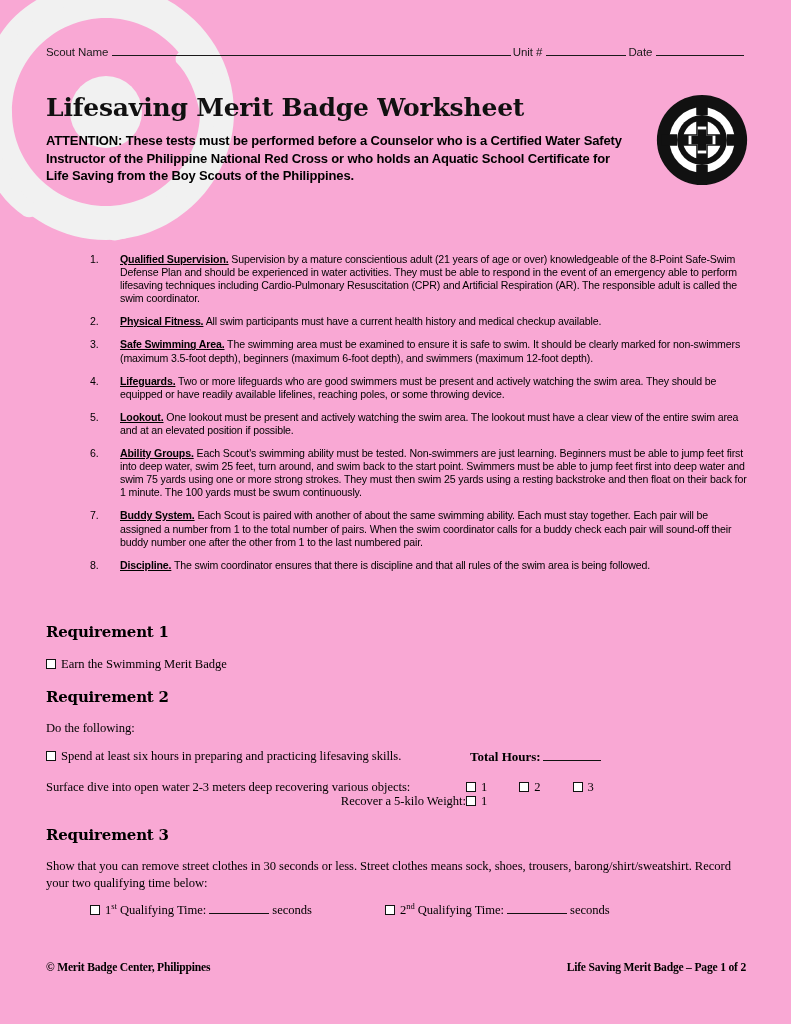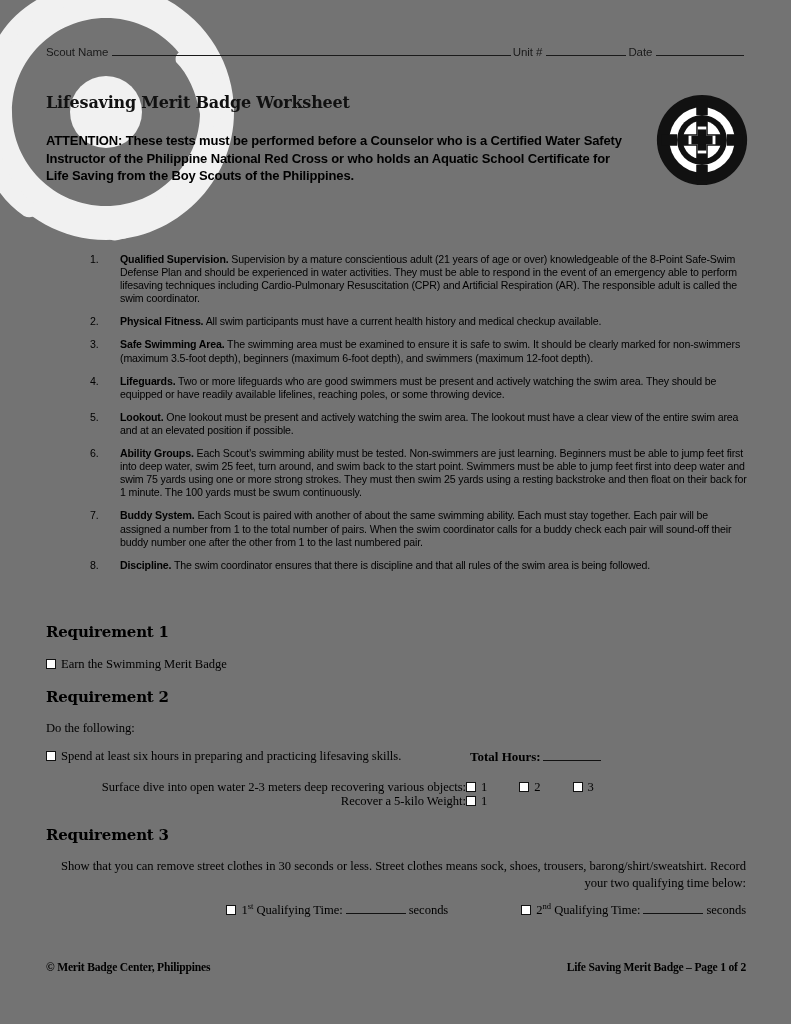--- a/index.html
+++ b/index.html
@@ -4,21 +4,21 @@
 <style>
   html, body {
     margin: 0;
     padding: 0;
     background: #ffffff;
   }
   .page {
     position: relative;
     width: 791px;
     height: 1024px;
-    background: #737373;
+    background: #f9a8d4;
     overflow: hidden;
     font-family: "Liberation Serif", serif;
     color: #000000;
   }
 
   
   .watermark {
     position: absolute;
     left: -28px;
     top: -22px;
@@ -52,21 +52,21 @@
   .rule.name { width: 418px; }
   .rule.unit { width: 84px; }
   .rule.date { width: 92px; }
 
   
   .doc-title {
     position: absolute;
     left: 46px;
     top: 93px;
     font-family: "DejaVu Serif", serif;
-    font-size: 16px;
+    font-size: 25px;
     font-weight: 700;
     letter-spacing: -0.2px;
     color: #111;
   }
 
   
   .badge-logo {
     position: absolute;
     left: 654px;
     top: 92px;
@@ -113,21 +113,21 @@
     display: flex;
     margin-bottom: 10px;
   }
   .point .num {
     width: 30px;
     flex: 0 0 30px;
     text-align: left;
     padding-left: 4px;
   }
   .point .body { flex: 1 1 auto; }
-  .point .body b { font-weight: 700; }
+  .point .body b { font-weight: 700; text-decoration: underline; }
 
   
   .req-head {
     position: absolute;
     left: 46px;
     font-family: "DejaVu Serif", serif;
     font-weight: 700;
     font-size: 15px;
     letter-spacing: -0.2px;
   }
@@ -135,21 +135,20 @@
   #req2-head { top: 688px; }
   #req3-head { top: 826px; }
 
   .body-txt {
     position: absolute;
     left: 46px;
     font-family: "Liberation Serif", serif;
     font-size: 12.6px;
     line-height: 17px;
     letter-spacing: -0.05px;
-    text-align: right;
   }
   #req1-line { top: 656px; }
   #req2-intro { top: 720px; }
   #req2-spend { top: 748px; }
   #req2-dive { top: 779px; width: 420px; }
   #req2-recover { top: 793px; left: 46px; width: 420px; text-align: right; }
   #req3-para { top: 858px; width: 700px; }
   #req3-times { top: 901px; left: 46px; width: 700px; }
 
   .cb {

